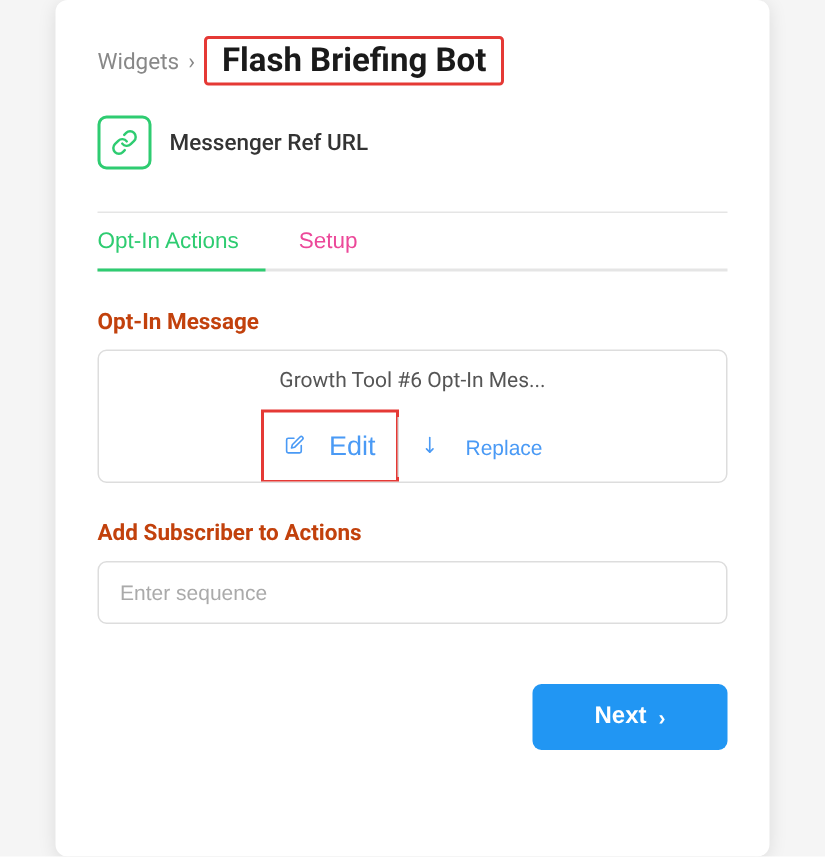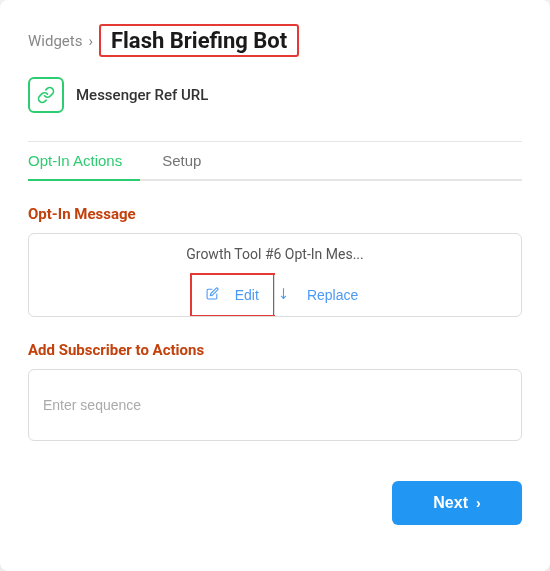--- a/index.html
+++ b/index.html
@@ -12,21 +12,21 @@
       font-family: -apple-system, BlinkMacSystemFont, 'Segoe UI', Roboto, sans-serif;
       background: #f5f5f5;
       display: flex;
       justify-content: center;
       align-items: center;
       min-height: 100vh;
     }
 
     .card {
       background: #ffffff;
-      width: 550px;
+      width: 476px;
       min-height: 571px;
       border-radius: 8px;
       box-shadow: 0 2px 12px rgba(0,0,0,0.1);
       padding: 24px 28px 28px 28px;
       position: relative;
     }
 
     
     .breadcrumb-row {
       display: flex;
@@ -94,21 +94,21 @@
       display: flex;
       gap: 4px;
       margin-bottom: 24px;
       border-bottom: 2px solid #e5e5e5;
     }
 
     .tab {
       padding: 10px 18px 10px 0;
       font-size: 15px;
       cursor: pointer;
-      color: #737373;
+      color: #ec4899;
       background: none;
       border: none;
       outline: none;
       font-weight: 500;
       position: relative;
       margin-right: 18px;
     }
 
     .tab.active {
       color: #2ecc71;
@@ -154,52 +154,52 @@
       display: flex;
       align-items: center;
       border-left: 1px solid #ddd;
     }
 
     .edit-btn {
       display: flex;
       align-items: center;
       gap: 16px;
       padding: 12px 14px;
-      font-size: 14px;
+      font-size: 18px;
       color: #4a9af5;
       background: none;
       border: none;
       cursor: pointer;
       border: 2px solid #e53935;
       font-weight: 500;
       margin: -1px;
     }
 
     .replace-btn {
       display: flex;
       align-items: center;
       gap: 17px;
-      padding: 12px 2px;
+      padding: 12px 14px;
       font-size: 14px;
       color: #4a9af5;
       background: none;
       border: none;
       cursor: pointer;
       font-weight: 500;
       border-left: 1px solid #ddd;
     }
 
     .btn-icon {
       font-size: 13px;
     }
 
     
     .sequence-input {
       width: 100%;
-      padding: 27px 14px;
+      padding: 12px 14px;
       border: 1px solid #ddd;
       border-radius: 6px;
       font-size: 14px;
       color: #aaa;
       outline: none;
       margin-bottom: 32px;
     }
 
     .sequence-input::placeholder {
       color: #aaa;

